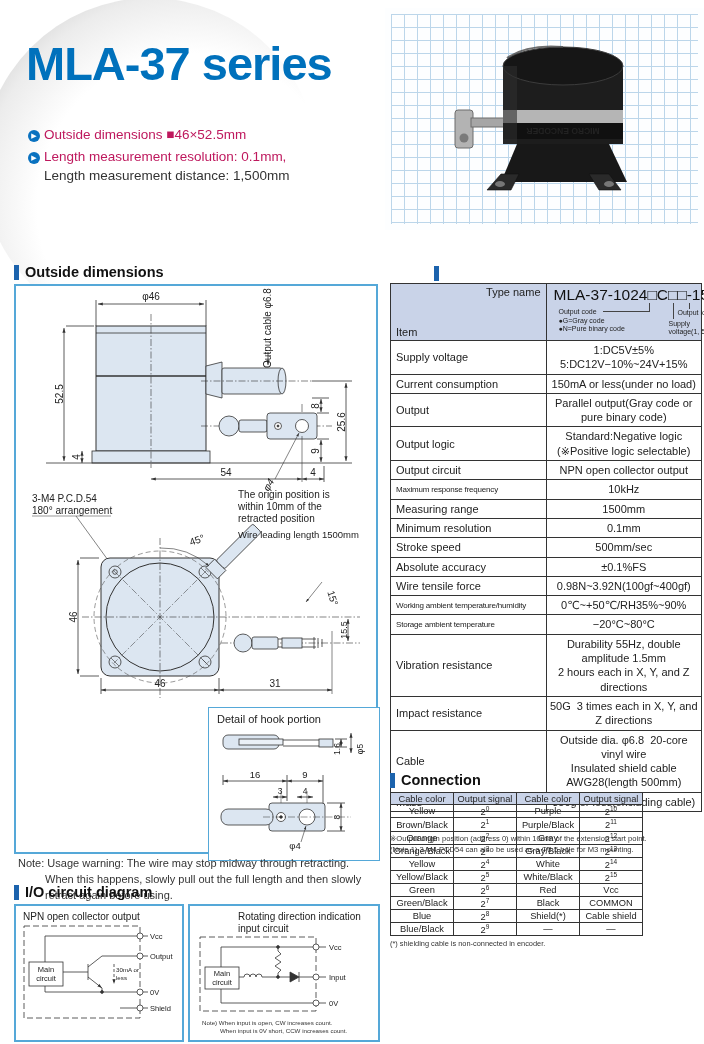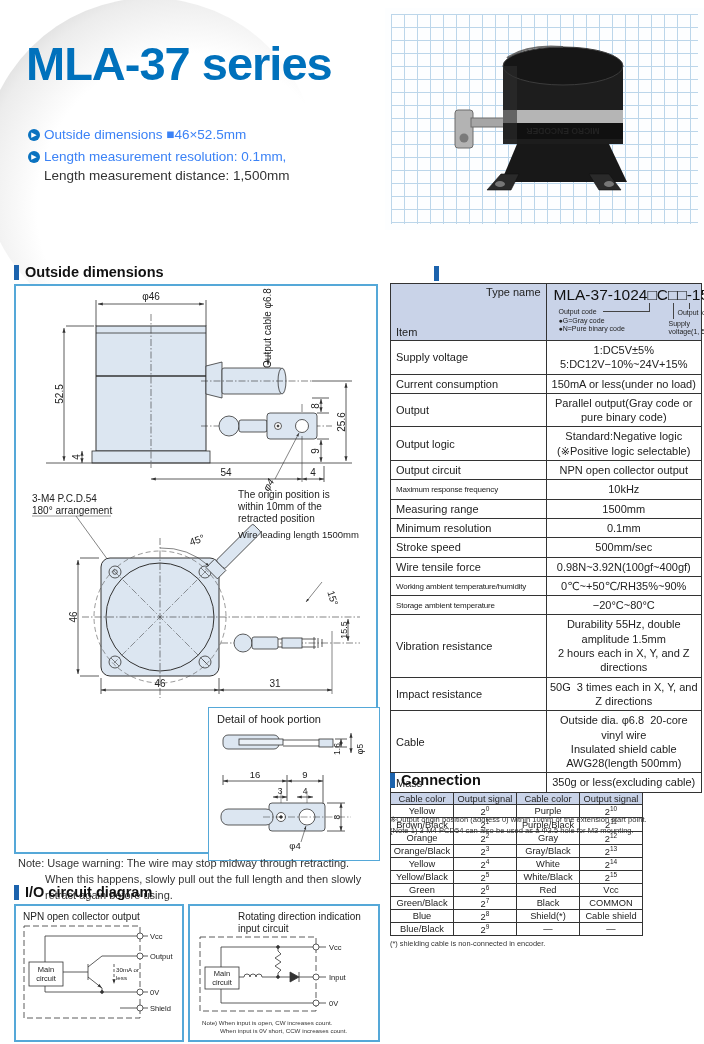--- a/index.html
+++ b/index.html
@@ -4,21 +4,21 @@
 <style>
   html,body{margin:0;padding:0;background:#fff;}
   .page{position:relative;width:704px;height:1044px;background:#fff;overflow:hidden;
         font-family:"Liberation Sans","DejaVu Sans",sans-serif;color:#222;}
   .abs{position:absolute;}
   
   .title-circle{left:-18px;top:-2px;width:336px;height:336px;border-radius:50%;
     background:radial-gradient(circle at 62% 62%, #ffffff 52%, #ececec 72%, #c9c9c9 90%, #f4f4f4 100%);}
   .main-title{left:26px;top:36px;font-size:47px;font-weight:bold;color:#0071bc;letter-spacing:-1px;}
   .sub-title{left:30px;top:94px;font-size:18px;color:#222;font-weight:500;}
-  .bullet{display:flex;align-items:flex-start;font-size:13.5px;color:#3b82f6;}
+  .bullet{display:flex;align-items:center;font-size:13.5px;color:#be185d;}
   .bicon{width:12px;height:12px;border-radius:50%;background:#0a72c0;color:#fff;font-size:7px;
          line-height:12px;text-align:center;margin:2px 4px 0 0;flex:none;}
   .bicon::before{content:"▶";}
   
   .photo{left:385px;top:8px;width:319px;height:222px;background:#fdfeff;}
   .photo .grid{position:absolute;left:6px;top:6px;right:6px;bottom:6px;
     background-image:repeating-linear-gradient(#bcd6ea 0 1px, transparent 1px 13px),
                      repeating-linear-gradient(90deg,#bcd6ea 0 1px, transparent 1px 13px);}
   
   .sec{display:flex;align-items:center;font-size:14.5px;font-weight:bold;color:#111;}
@@ -435,20 +435,24 @@
           </tr>
           <tr>
             <td class="spec-item">Minimum resolution</td>
             <td class="spec-value">0.1mm</td>
           </tr>
           <tr>
             <td class="spec-item">Stroke speed</td>
             <td class="spec-value">500mm/sec</td>
           </tr>
           <tr>
+            <td class="spec-item">Absolute accuracy</td>
+            <td class="spec-value">±0.1%FS</td>
+          </tr>
+          <tr>
             <td class="spec-item">Wire tensile force</td>
             <td class="spec-value">0.98N~3.92N(100gf~400gf)</td>
           </tr>
           <tr>
             <td class="spec-item small">Working ambient temperature/humidity</td>
             <td class="spec-value">0℃~+50℃/RH35%~90%</td>
           </tr>
           <tr>
             <td class="spec-item small">Storage ambient temperature</td>
             <td class="spec-value">−20°C~80°C</td>

